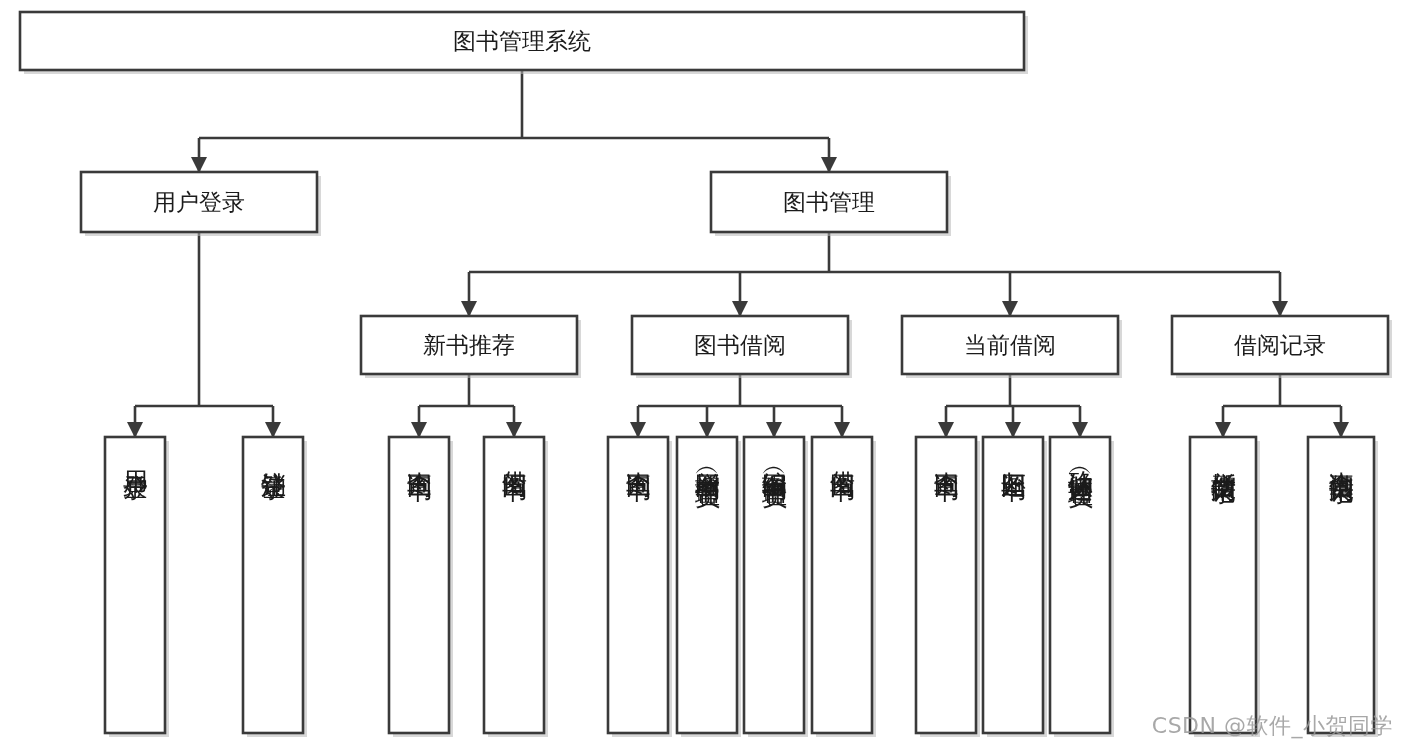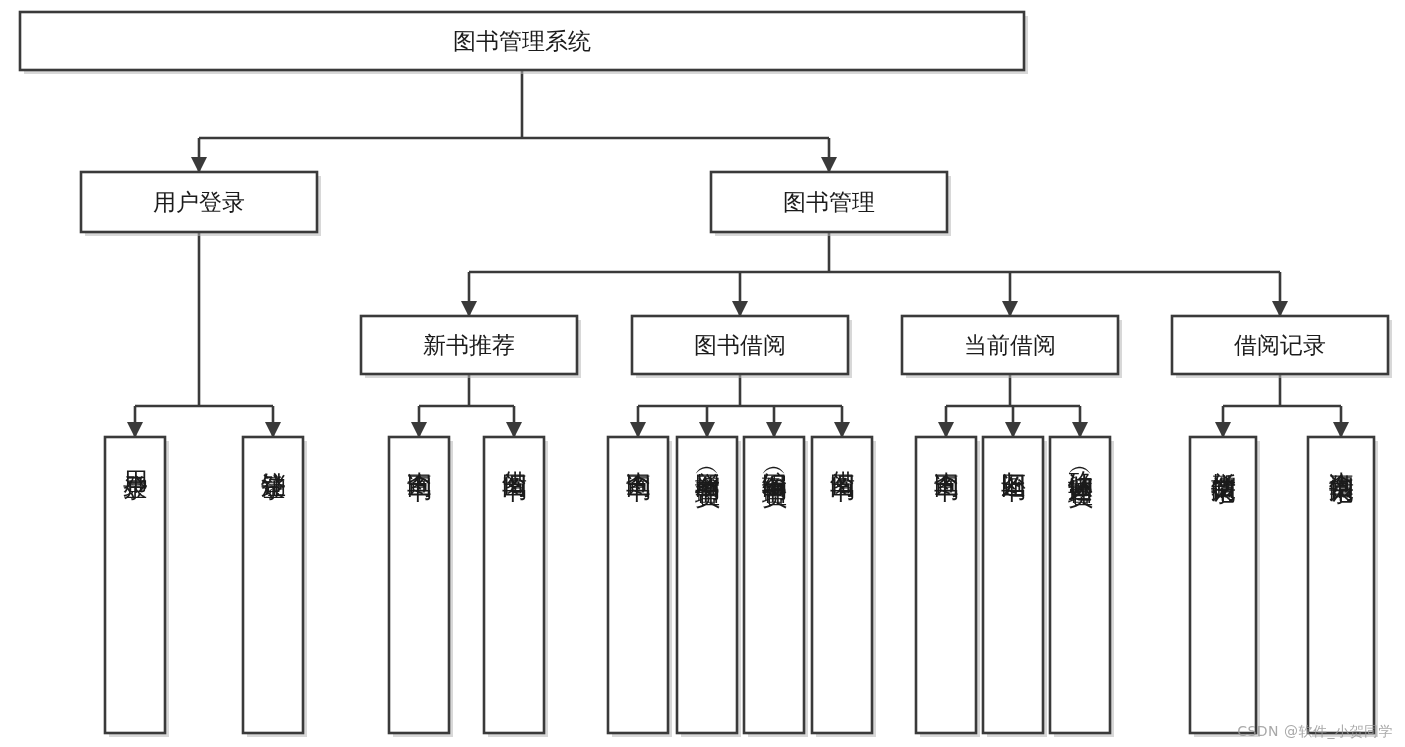--- a/index.html
+++ b/index.html
@@ -68,21 +68,21 @@
     line-height: 1.04;
     letter-spacing: 2px;
     color: #1b1b1b;
     white-space: nowrap;
   }
   #watermark {
     position: absolute;
     right: 12px;
     bottom: 6px;
     font-family: "DejaVu Sans", "Liberation Sans", sans-serif;
-    font-size: 14px;
+    font-size: 22px;
     color: #9a9a9a;
     opacity: 0.85;
     white-space: nowrap;
     letter-spacing: 0.5px;
   }
 </style>
 </head>
 <body>
 
 <div id="diagram-root">

